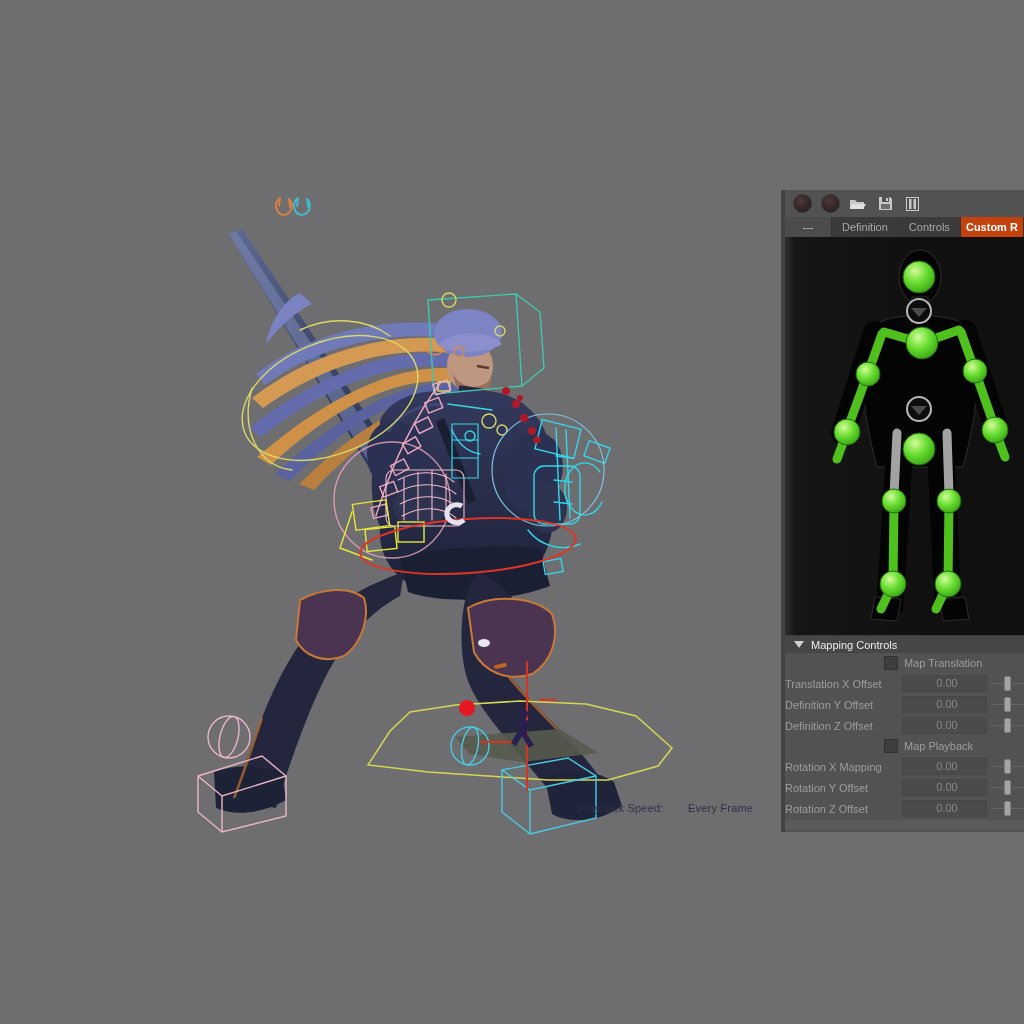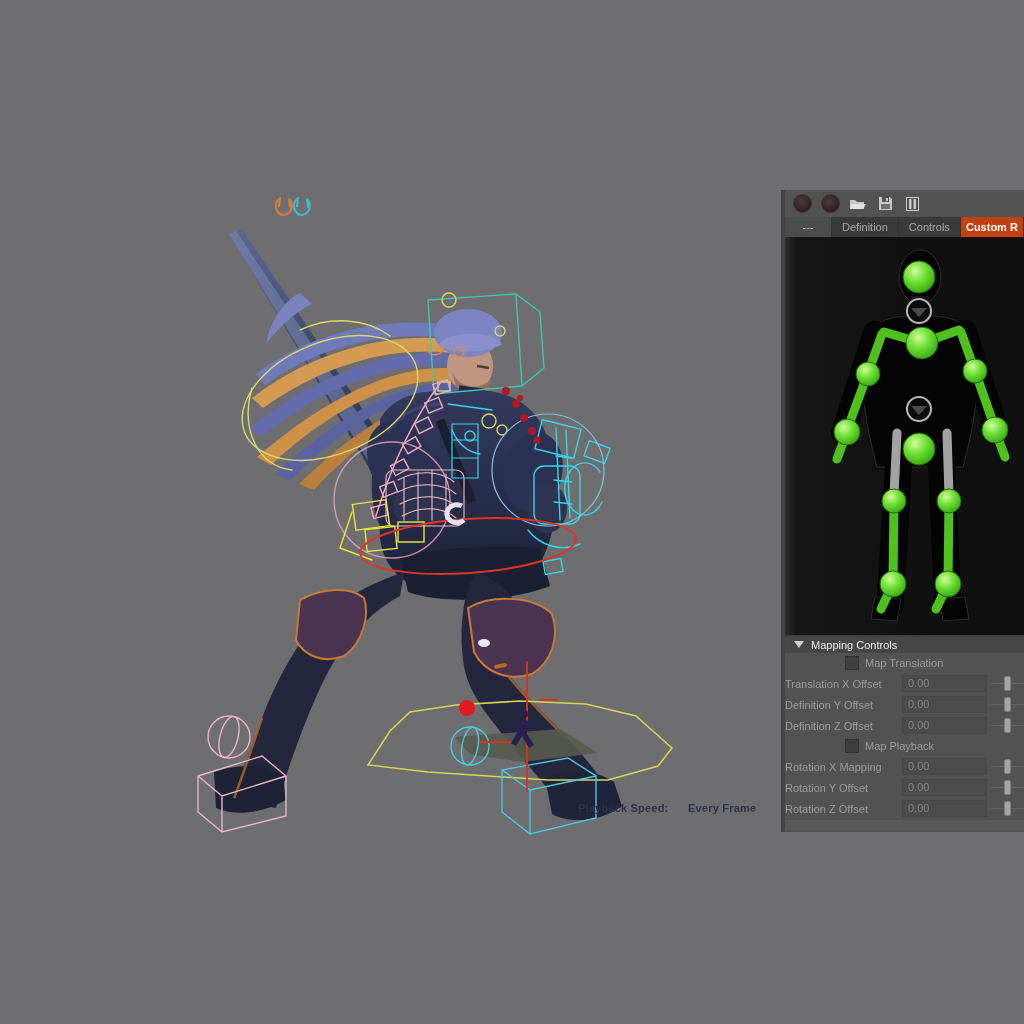--- a/index.html
+++ b/index.html
@@ -1,20 +1,20 @@
 <!DOCTYPE html>
 <html><head>
 <meta charset="utf-8">
 <style>
   html,body{margin:0;padding:0;background:#6e6d70;width:1024px;height:1024px;overflow:hidden;
     font-family:"Liberation Sans",sans-serif;}
   .canvas{position:relative;width:1024px;height:1024px;background:#6e6d70;}
   
   #viewport-art{position:absolute;left:0;top:0;width:1024px;height:1024px;}
-  .hud{position:absolute;font-size:11px;font-weight:bold;color:#2e3247;letter-spacing:.2px;}
+  .hud{position:absolute;font-size:11px;font-weight:normal;color:#2e3247;letter-spacing:.2px;}
   #hud-label{left:578px;top:802px;}
   #hud-value{left:688px;top:802px;}
   
   .panel{position:absolute;left:781px;top:190px;width:243px;height:642px;background:#525252;
     border-left:4px solid #434343;box-sizing:border-box;color:#9d9d9d;}
   .toolbar{height:27px;display:flex;align-items:center;gap:9px;padding-left:8px;}
   .tb-circle{width:17px;height:17px;border-radius:50%;
     background:radial-gradient(circle at 40% 35%,#4c3a38 0%,#2c2222 70%);border:1px solid #3a3434;}
   .tb-ico{width:18px;height:16px;display:flex;align-items:center;justify-content:center;}
   .tabbar{height:20px;background:#3a3a3a;display:flex;align-items:stretch;font-size:11px;}
@@ -23,26 +23,26 @@
   .tab.small{background:#4c4c4c;min-width:26px;color:#c2c2c2;}
   .tab.active{color:#ffffff;font-weight:bold;background:#c2410c;overflow:hidden;}
   .diagram{height:398px;background:linear-gradient(90deg,#2e2e2e 0px,#161616 10px,#101010 60%);
     position:relative;}
   .sect-header{height:17px;background:#464646;display:flex;align-items:center;gap:7px;
     padding-left:9px;color:#ececec;font-size:11px;font-weight:normal;border-top:1px solid #3c3c3c;}
   .rows{font-size:11px;}
   .row{height:21px;display:flex;align-items:center;}
   .row .lbl{width:112px;text-align:left;color:#9d9d9d;flex:none;}
   .row .field{width:78px;height:15px;margin-left:5px;background:#4b4b4b;color:#878787;
-    font-size:11px;line-height:15px;padding-left:5px;flex:none;border:1px solid #474747;}
+    font-size:11px;line-height:15px;padding-left:5px;flex:none;border:1px solid #474747;text-align:center;}
   .row .slider{flex:1;position:relative;height:15px;margin-left:4px;}
   .row .slider .track{position:absolute;left:0;right:0;top:7px;height:1px;background:#646464;}
   .row .slider .handle{position:absolute;left:13px;top:0;width:7px;height:15px;background:#a5a5a5;
     border-radius:2px;border:1px solid #7e7e7e;box-sizing:border-box;}
-  .chk-row{height:20px;display:flex;align-items:center;padding-left:60px;gap:6px;}
+  .chk-row{height:20px;display:flex;align-items:center;padding-left:99px;gap:6px;}
   .checkbox{width:12px;height:12px;background:#3e3e3e;border:1px solid #323232;}
   .bottom-strip{height:10px;background:#5a5a5a;margin-top:1px;}
 </style>
 </head>
 <body>
 
 <div class="canvas">
 
   <svg id="viewport-art" viewBox="0 0 1024 1024">
     <defs>

